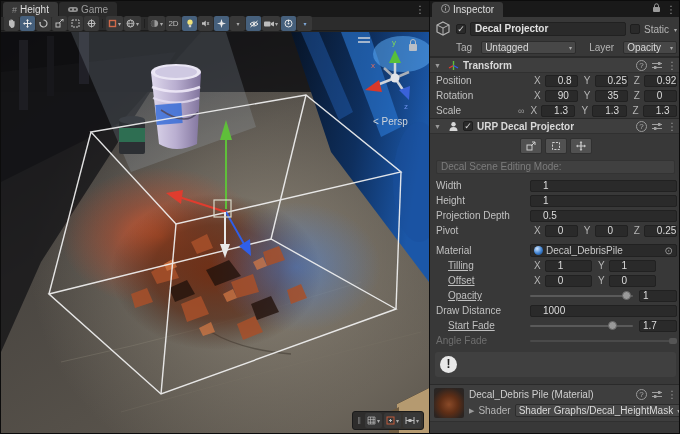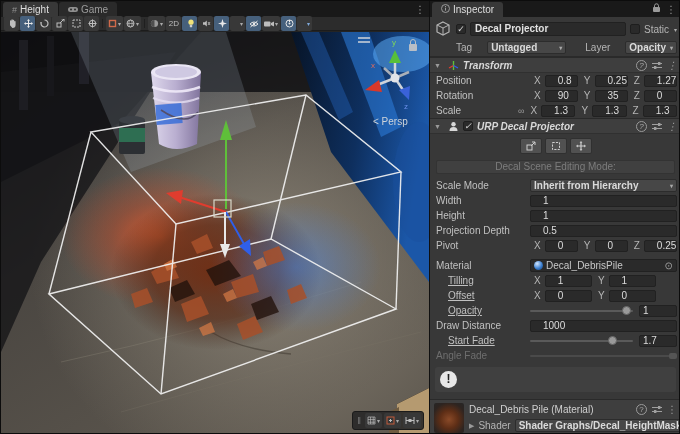--- a/index.html
+++ b/index.html
@@ -10,21 +10,21 @@
   
   .scene-panel { position:absolute; left:0; top:0; width:428px; height:434px; background:#242424; }
   .tabbar { display:flex; align-items:flex-end; height:16px; background:#191919; padding-left:2px; }
   .tab { display:flex; align-items:center; gap:3px; height:15px; padding:0 9px; background:#2a2a2a;
          color:#9a9a9a; border-radius:3px 3px 0 0; margin-right:1px; }
   .tab.active { background:#383838; color:#dedede; }
   .tab .tico { font-size:9px; color:#8f8f8f; }
   .tabbar .kebab { margin-left:auto; margin-right:4px; color:#9a9a9a; align-self:center; }
   .scene-toolbar { display:flex; align-items:center; height:14px; background:#2c2c2c; padding:0 3px; gap:1px;
                    border-bottom:1px solid #1c1c1c; }
-  .tbtn { display:flex; align-items:center; justify-content:flex-end; height:15px; min-width:15px;
+  .tbtn { display:flex; align-items:center; justify-content:center; height:15px; min-width:15px;
           background:#383838; border-radius:2px; color:#bdbdbd; font-size:8px; padding:0 2px; }
   .tbtn.on { background:#46607c; color:#e8e8e8; }
   .tbtn svg { display:block; }
   .tsep { width:1px; height:9px; background:#1f1f1f; margin:0 2px; }
   .caret { font-size:6px; color:#aaa; margin-left:1px; }
   .viewport { position:absolute; left:0; top:31px; width:428px; height:403px; overflow:hidden; }
   .viewport svg { display:block; }
   .scene-bottom-toolbar { position:absolute; right:5px; bottom:5px; display:flex; gap:2px; align-items:center;
                           background:rgba(40,40,40,.9); border:1px solid #1b1b1b; border-radius:3px; padding:1px 2px; }
   .sb-handle { color:#777; font-size:9px; margin:0 2px; }
@@ -33,29 +33,29 @@
   .inspector { position:absolute; left:428px; top:0; width:252px; height:434px; background:#383838;
                border-left:1px solid #101010; display:flex; flex-direction:column; }
   .insp-tabbar { display:flex; align-items:flex-end; height:16px; background:#191919; padding-left:2px; flex:none; }
   .insp-tabbar .tab.active{ background:#383838; }
   .insp-tabbar .right { margin-left:auto; display:flex; align-items:center; gap:5px; padding-right:5px; align-self:center; }
   .go-header { padding:3px 4px 2px 4px; border-bottom:1px solid #2a2a2a; flex:none; }
   .go-row1 { display:flex; align-items:center; gap:4px; }
   .cube-ico { width:18px; height:18px; position:relative; flex:none; }
   .name-field { flex:1; height:14px; background:#2a2a2a; border:1px solid #212121; border-radius:2px;
                 color:#e0e0e0; font-weight:bold; padding:0 4px; line-height:12px; }
-  .go-row2 { display:flex; align-items:center; gap:15px; margin-top:3px; padding-left:22px;justify-content:center; }
+  .go-row2 { display:flex; align-items:center; gap:9px; margin-top:3px; padding-left:22px;justify-content:center; }
   .minilabel { color:#b5b5b5; }
   .dropdown { display:flex; align-items:center; height:13px; background:#474747; border:1px solid #2c2c2c;
-              border-radius:2px; padding:0 3px; color:#dadada; gap:3px;font-weight:bold; }
+              border-radius:2px; padding:0 3px; color:#dadada; gap:3px; }
   .dropdown .dd-text { flex:1; white-space:nowrap; overflow:hidden; }
   .checkbox { width:10px; height:10px; background:#2a2a2a; border:1px solid #1e1e1e; border-radius:2px;
               color:#d8d8d8; font-size:9px; line-height:9px; text-align:center; flex:none; }
   .comp-header { display:flex; align-items:center; height:16px; background:#3e3e3e; border-top:1px solid #2a2a2a;
-                 border-bottom:1px solid #303030; padding:0 4px; gap:4px; flex:none;font-style:italic; }
+                 border-bottom:1px solid #303030; padding:0 4px; gap:4px; flex:none; }
   .comp-header .title { font-weight:bold; color:#d8d8d8; flex:1; }
   .fold { color:#9a9a9a; font-size:7px; width:9px; }
   .hicon { display:flex; align-items:center; justify-content:center; width:12px; height:12px; color:#9f9f9f; }
   .qmark { width:11px; height:11px; border-radius:50%; border:1px solid #9a9a9a; color:#aaa; font-size:8px;
            line-height:9px; text-align:center; }
   .row { display:flex; align-items:center; height:13px; padding:0 4px 0 6px; gap:2px; flex:none; margin:1px 0; }
   .row .lbl { width:92px; color:#c0c0c0; flex:none; }
   .row .lbl.ind { padding-left:12px;text-decoration:underline; }
   .row .lbl.dis { color:#6e6e6e; }
   .axis { color:#b5b5b5; padding:0 2px 0 4px; flex:none; }
@@ -66,21 +66,21 @@
   .slider .thumb { position:absolute; top:1px; width:9px; height:9px; border-radius:50%; background:#999;
                    border:1px solid #666; }
   .slider.dis .track { background:#4a4a4a; }
   .minmax-ends { position:absolute; right:0; top:3px; width:8px; height:6px; background:#555; border-radius:2px; }
   .valfld { width:38px; flex:none; height:12px; background:#2a2a2a; border:1px solid #212121; border-radius:2px;
             color:#dcdcdc; padding:0 3px; line-height:10px; margin-left:4px; }
   .editmode-btns { display:flex; justify-content:center; gap:3px; padding:4px 0 2px 0; flex:none; }
   .em-btn { width:22px; height:16px; background:#515151; border:1px solid #303030; border-radius:2px;
             display:flex; align-items:center; justify-content:center; }
   .editmode-box { margin:4px 6px; height:14px; background:#404040; border:1px solid #333; border-radius:2px;
-                  color:#7c7c7c; padding:0 4px; line-height:12px; flex:none;text-align:center; }
+                  color:#7c7c7c; padding:0 4px; line-height:12px; flex:none; }
   .objfield { flex:1; display:flex; align-items:center; height:13px; background:#2a2a2a; border:1px solid #212121;
               border-radius:2px; padding:0 3px; gap:3px; }
   .sphere { width:9px; height:9px; border-radius:50%; background:radial-gradient(circle at 35% 30%, #cfe5ff, #3b7fd0 55%, #123a6e); flex:none; }
   .picker { margin-left:auto; color:#9f9f9f; }
   .warnbox { display:flex; gap:6px; margin:4px 5px; padding:4px 5px; background:#404040; border-radius:3px;
              color:#d4d4d4; font-size:9px; line-height:11px; flex:none; }
   .warn-ico { width:17px; height:17px; border-radius:50%; background:#e8e8e8; color:#222; font-weight:bold;
               text-align:center; line-height:17px; font-size:12px; flex:none; }
   .mat-header { display:flex; background:#3e3e3e; border-top:1px solid #2a2a2a; border-bottom:1px solid #303030;
                 padding:3px 4px; gap:5px; margin-top:3px; flex:none; }
@@ -467,21 +467,21 @@
       </span>
       <span style="color:#9f9f9f">⋮</span>
     </div>
     <div class="row">
       <span class="lbl">Position</span>
       <span class="axis">X</span>
         <div class="fld">0.8</div>
       <span class="axis">Y</span>
         <div class="fld">0.25</div>
       <span class="axis">Z</span>
-        <div class="fld">1.27</div>
+        <div class="fld">0.92</div>
     </div>
     <div class="row">
       <span class="lbl">Rotation</span>
       <span class="axis">X</span>
         <div class="fld">90</div>
       <span class="axis">Y</span>
         <div class="fld">35</div>
       <span class="axis">Z</span>
         <div class="fld">0</div>
     </div>
@@ -530,27 +530,20 @@
           </svg>
       </div>
       <div class="em-btn">
         <svg width="10" height="10" viewBox="0 0 10 10">
             <path d="M5 0 L6.4 1.8 H5.6 V4.4 H8.2 V3.6 L10 5 8.2 6.4 V5.6 H5.6 V8.2 H6.4 L5 10 3.6 8.2 H4.4 V5.6 H1.8 V6.4 L0 5 1.8 3.6 V4.4 H4.4 V1.8 H3.6 Z" fill="#cfcfcf"></path>
           </svg>
       </div>
     </div>
     <div class="editmode-box">Decal Scene Editing Mode:</div>
 
-    <div class="row">
-      <span class="lbl">Scale Mode</span>
-      <div class="dropdown" style="flex:1">
-        <span class="dd-text">Inherit from Hierarchy</span>
-          <span class="caret">▾</span>
-      </div>
-    </div>
     <div class="row">
       <span class="lbl">Width</span>
       <div class="fld">1</div>
     </div>
     <div class="row">
       <span class="lbl">Height</span>
       <div class="fld">1</div>
     </div>
     <div class="row">
       <span class="lbl">Projection Depth</span>

